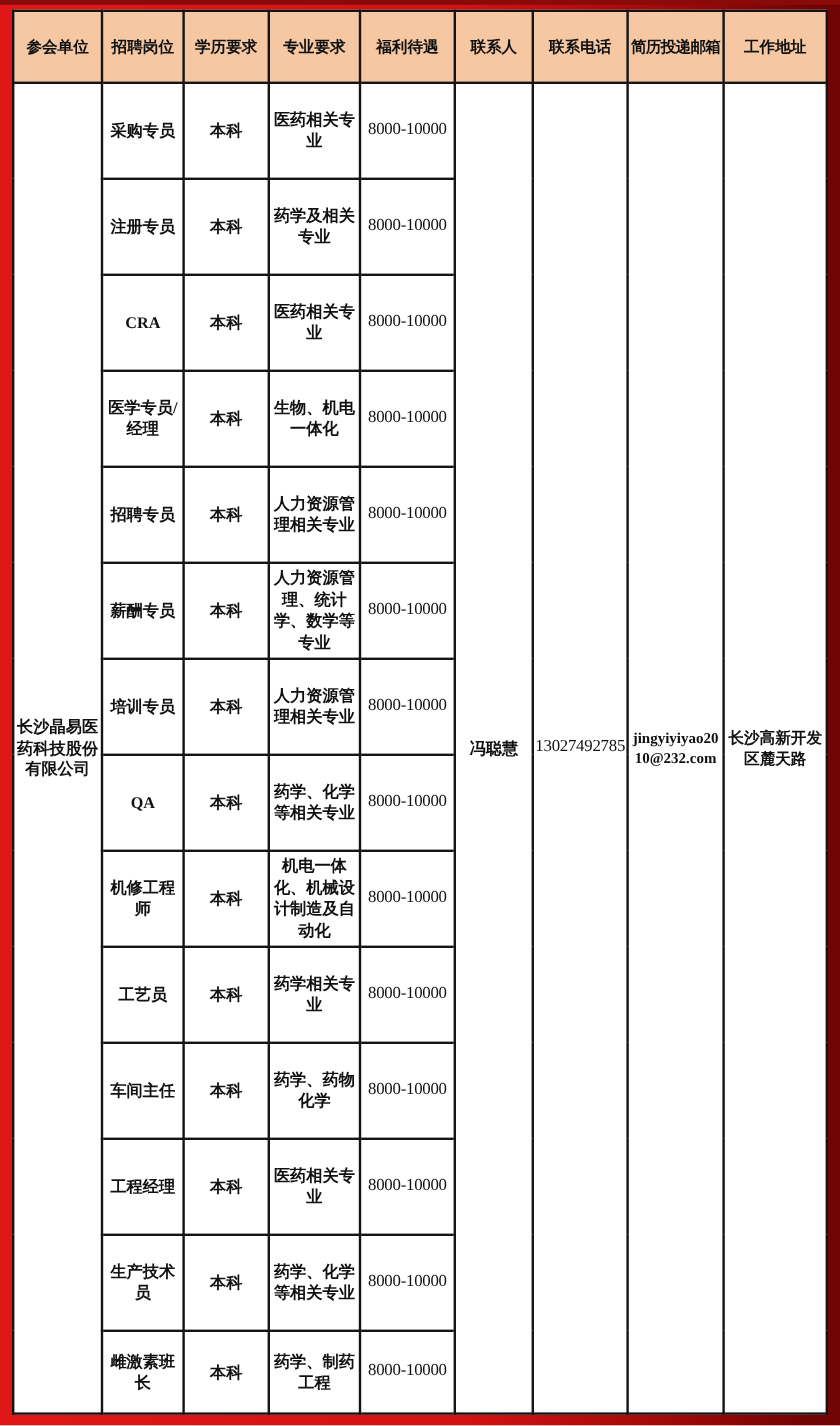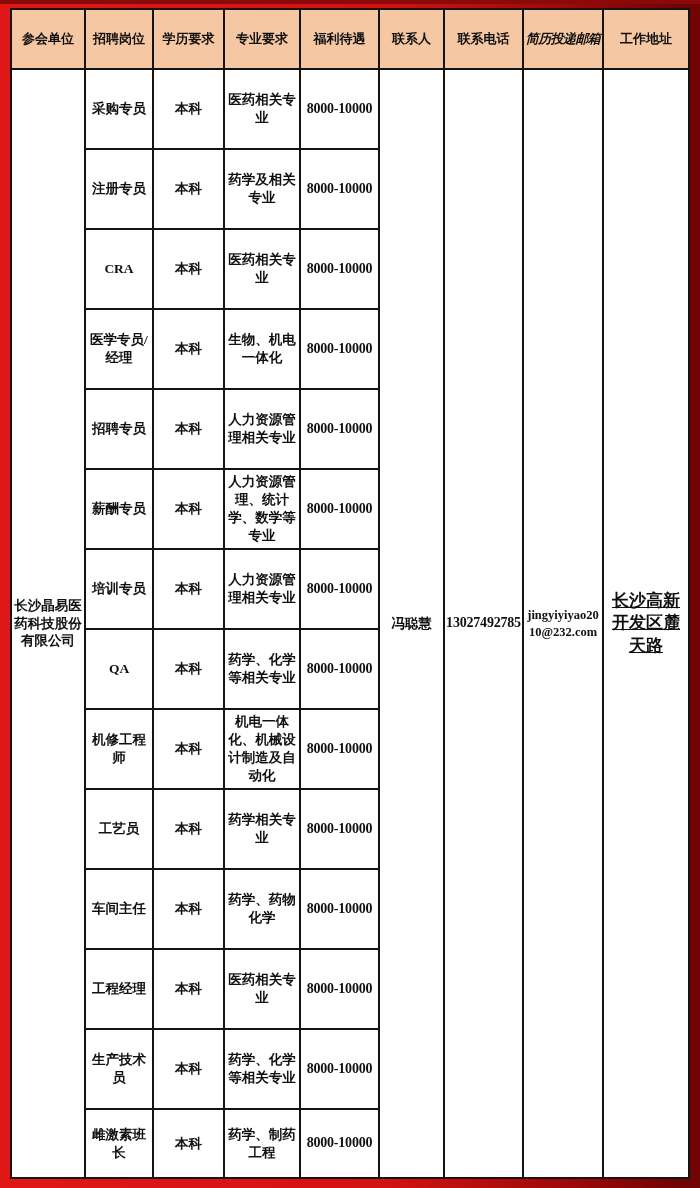--- a/index.html
+++ b/index.html
@@ -33,39 +33,39 @@
   thead tr { height: 60px; }
   tbody tr { height: 80px; }
   tbody tr:last-child { height: 69px; }
   th {
     background: #f5c8a3;
     font-size: 13px;
     font-weight: bold;
     white-space: nowrap;
     padding: 0 1px;
   }
-  .th-email { letter-spacing: -0.6px; font-style: italic; }
+  .th-email { letter-spacing: -0.6px; }
   td {
     font-size: 13.5px;
     font-weight: bold;
     line-height: 1.32;
   }
   td.num {
-    font-weight: bold;
+    font-weight: normal;
     font-size: 14px;
     white-space: nowrap;
     letter-spacing: -0.2px;
     padding: 1px 0;
   }
   td.email {
     font-size: 12.5px;
     word-break: break-all;
     padding: 1px 1px;
   }
-  td.address { font-size: 17px; text-decoration: underline; }
+  td.address { font-size: 13px; }
 </style>
 </head>
 <body>
 
 <div class="frame">
   <table class="job-table">
     <colgroup>
       <col style="width:74px">
         <col style="width:68px">
         <col style="width:71px">

